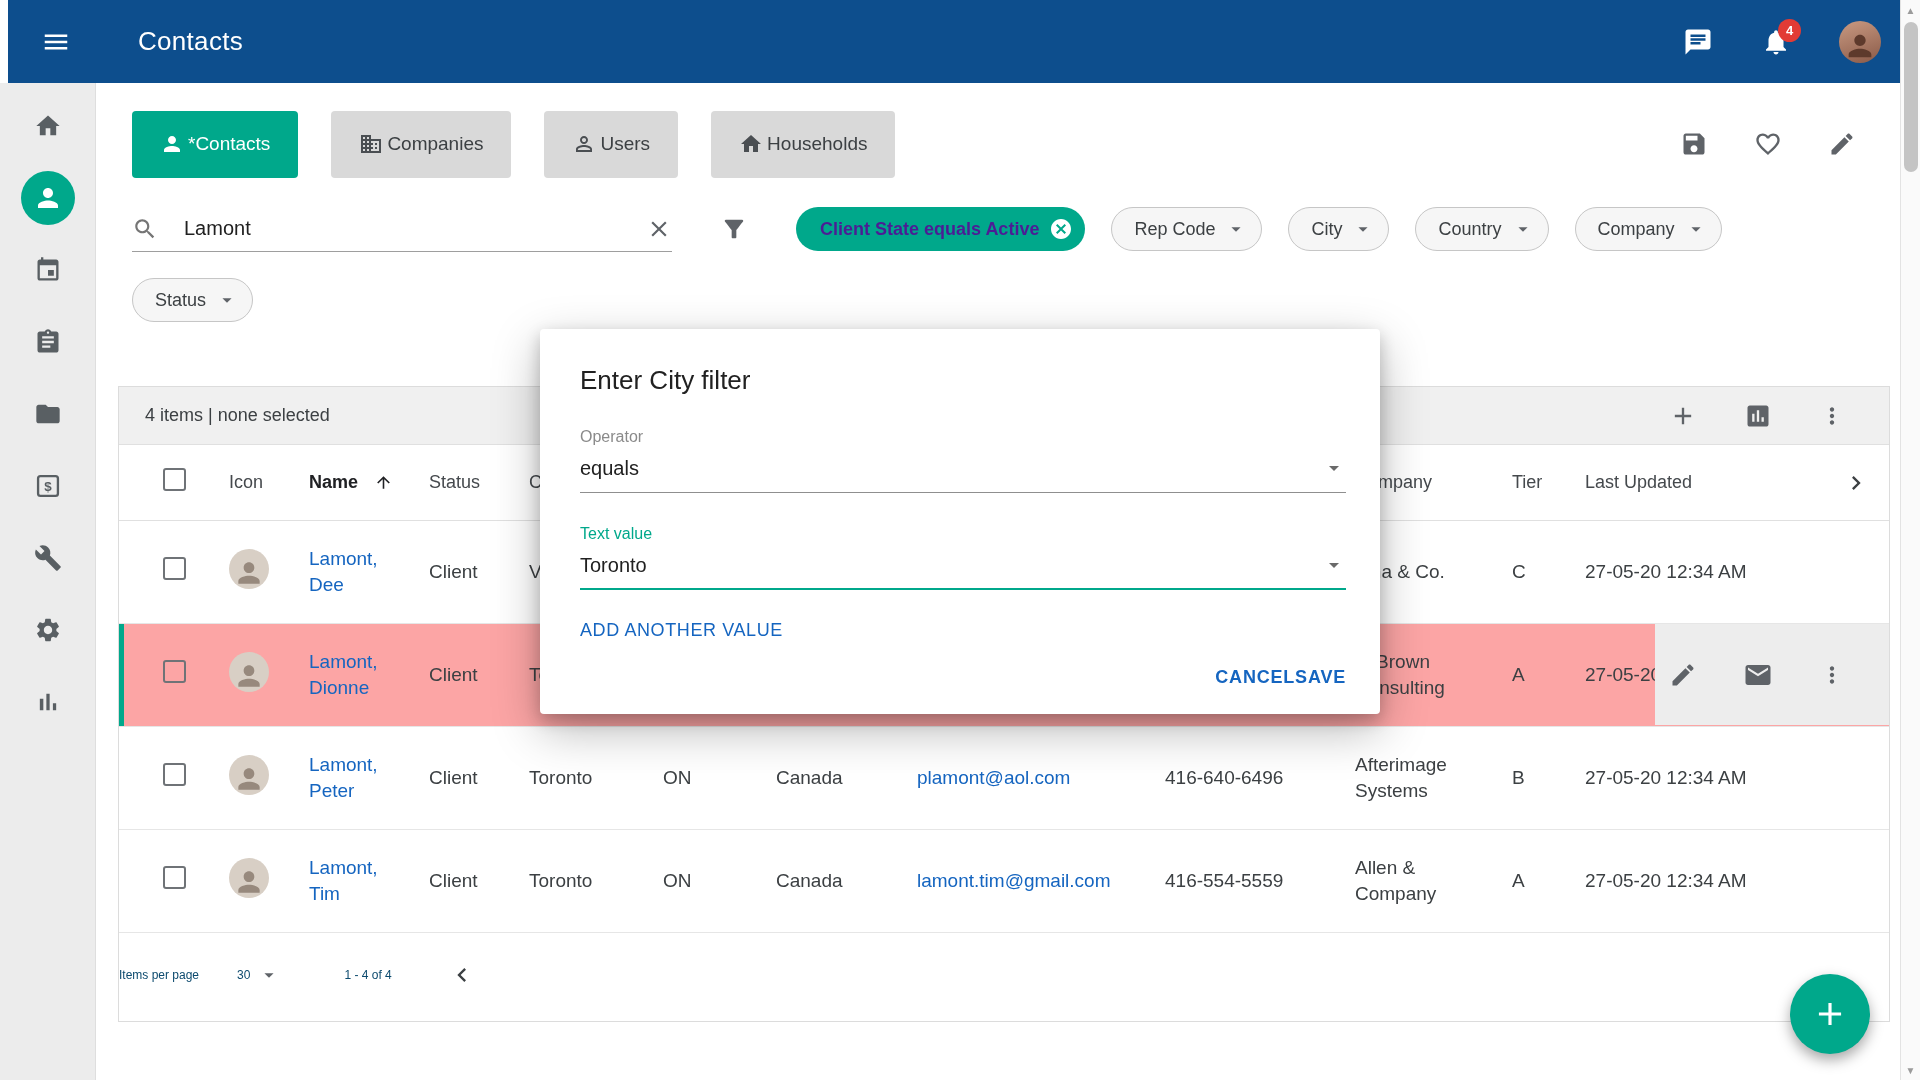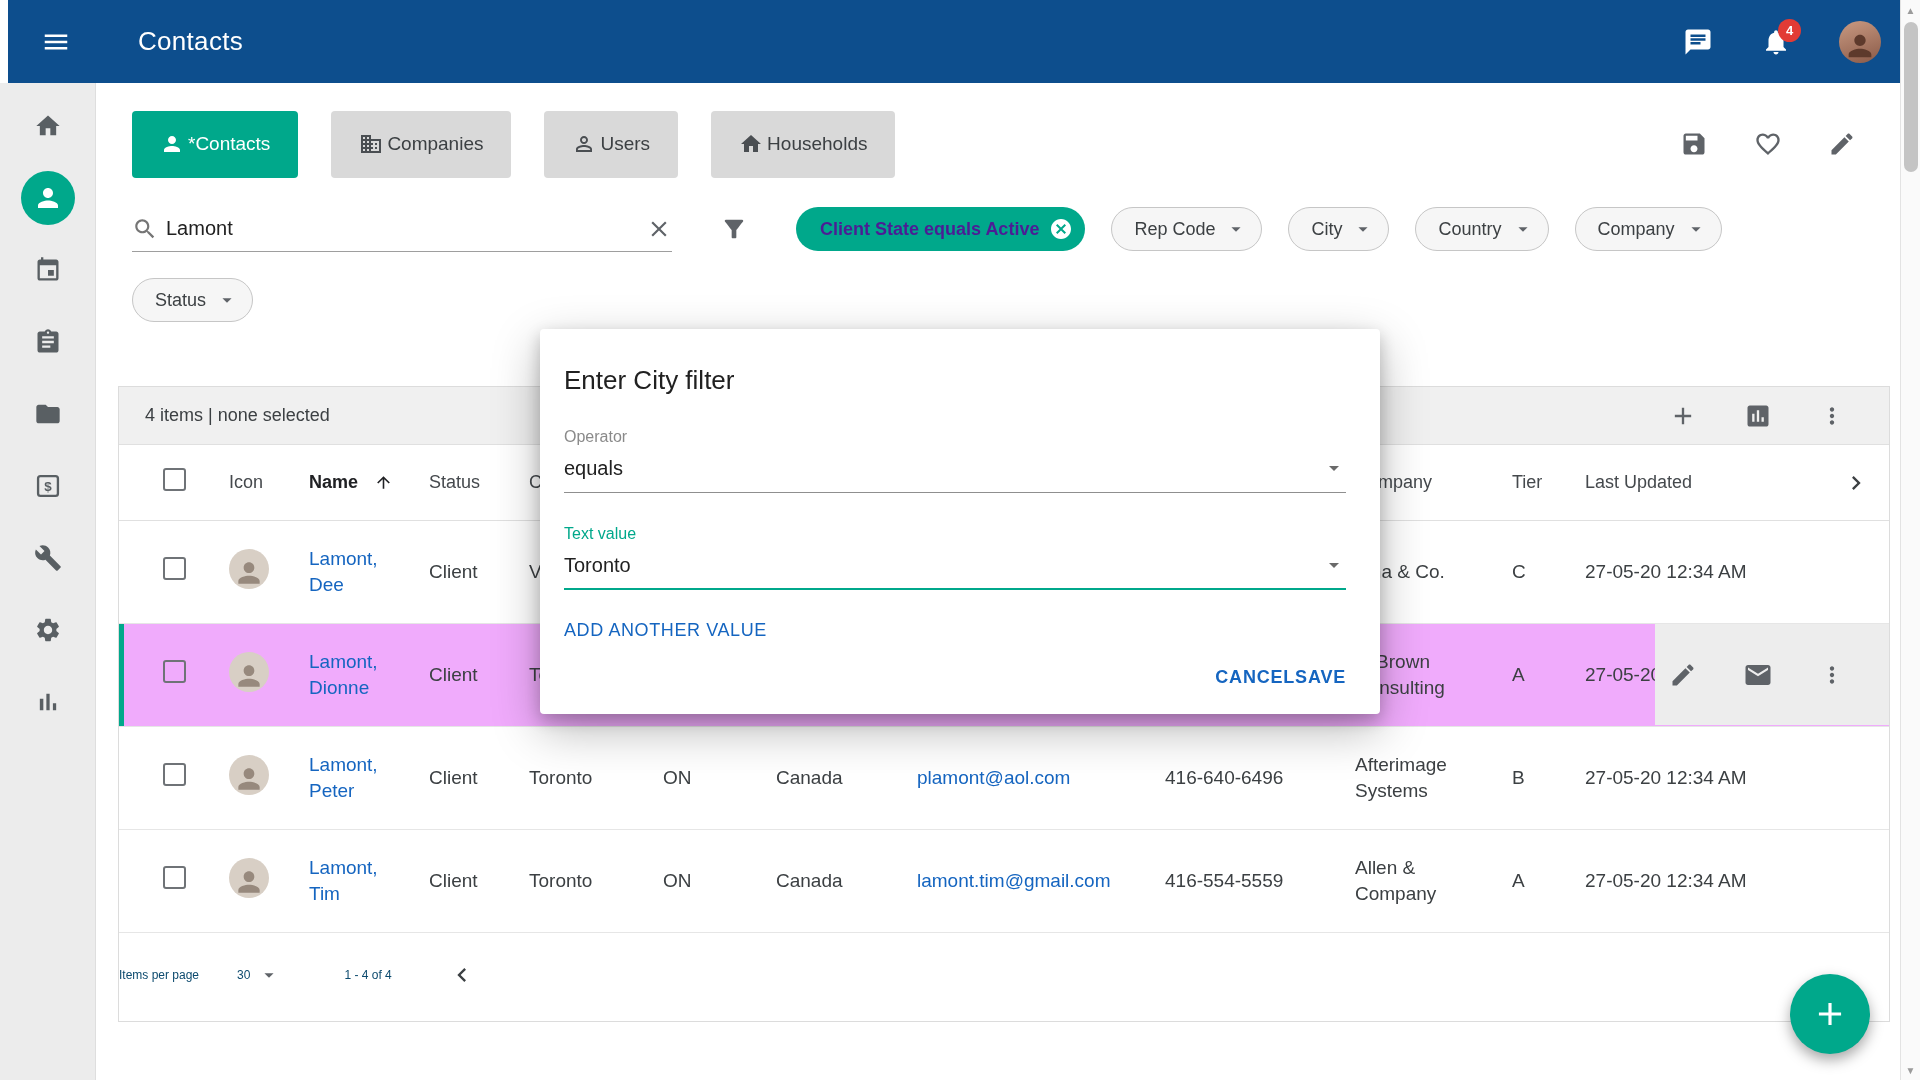--- a/index.html
+++ b/index.html
@@ -27,58 +27,58 @@
   .tabs-row{position:absolute;left:96px;top:116px;width:1804px;height:56px;display:flex;align-items:center;padding-left:36px;z-index:5}
   .tab{height:67px;display:flex;align-items:center;gap:4px;padding:0 28px;background:#d9d9d9;border:none;border-radius:4px;font-family:inherit;font-size:19px;font-weight:500;color:#3c4043;margin-right:33px;cursor:pointer}
   .tab svg{fill:#4a4e52}
   .tab.active{background:#00a88b;color:#fff}
   .tab.active svg{fill:#fff}
   .top-actions{margin-left:auto;display:flex;align-items:center;gap:46px;margin-right:44px}
   .top-actions svg{fill:#5f6368}
 
   
   .search-row{position:absolute;left:132px;top:206px;width:1760px;height:46px;display:flex;align-items:center;z-index:5}
-  .search-box{width:540px;height:46px;display:flex;align-items:center;gap:8px;border-bottom:1px solid #9e9e9e}
+  .search-box{width:540px;height:46px;display:flex;align-items:center;gap:26px;border-bottom:1px solid #9e9e9e}
   .search-box svg{flex:none}
   .search-box input{flex:1;border:none;outline:none;background:transparent;font-family:inherit;font-size:20px;color:#212121}
   .clear-btn,.funnel-btn{background:none;border:none;cursor:pointer;display:flex;align-items:center}
   .funnel-btn{margin-left:48px}
   .chips{display:flex;align-items:center;gap:26px;margin-left:48px}
   .chip{height:44px;border-radius:22px;display:flex;align-items:center;gap:10px;padding:0 20px;font-family:inherit;font-size:18px;cursor:pointer;border:none}
   .chip.dropdown{background:#f6f6f6;border:1px solid #c6c6c6;color:#3c4043;padding:0 14px 0 22px}
   .chip.active-chip{background:#00a88b;color:#4c1d95;font-weight:700;padding:0 12px 0 24px}
   .status-row{position:absolute;left:132px;top:278px;z-index:5}
 
   
   .table-card{position:absolute;left:118px;top:386px;width:1772px;height:636px;background:#fff;border:1px solid #dcdcdc;z-index:5}
   .summary-row{height:58px;background:#f0f0f0;border-bottom:1px solid #e0e0e0;display:flex;align-items:center;padding:0 44px 0 26px;font-size:18px;color:#3c4043}
   .summary-actions{margin-left:auto;display:flex;align-items:center;gap:47px}
   .summary-actions svg{fill:#5f6368}
   .grid{display:grid;grid-template-columns:110px 80px 120px 100px 134px 113px 141px 248px 190px 157px 73px 250px 1fr;align-items:center}
   .thead{height:76px;border-bottom:1px solid #e0e0e0;font-size:18px;font-weight:500;color:#45494d}
   .thead .sort-col{display:flex;align-items:center;gap:16px;font-weight:700;color:#202124}
   .trow{min-height:103px;border-bottom:1px solid #e6e6e6;font-size:19px;color:#3c4043;position:relative}
-  .trow.hovered{background:#f0abfc;box-shadow:inset 5px 0 0 #00a88b}
+  .trow.hovered{background:#fca5a5;box-shadow:inset 5px 0 0 #00a88b}
   .cell{padding-right:12px;line-height:1.35}
   .cb{display:inline-block;width:23px;height:23px;border:2px solid #6f7377;border-radius:3px;margin-left:44px;cursor:pointer;background:#fff}
   .trow.hovered .cb{background:transparent}
   .av{width:40px;height:40px;border-radius:50%;background:#d8cfc5;display:inline-flex;align-items:flex-end;justify-content:center;overflow:hidden}
   .link{color:#1565c0;text-decoration:none;cursor:pointer}
   .name-link{display:inline-block;width:96px}
   .chev-col{display:flex;justify-content:center}
   .row-actions{position:absolute;right:0;top:0;bottom:1px;background:#ededed;display:flex;align-items:center;gap:46px;padding:0 44px 0 14px;z-index:2}
   .row-actions .icon-btn svg{fill:#5f6368}
   .tfoot{height:84px;display:flex;align-items:center;justify-content:flex-start;padding-right:112px;font-size:12px;color:#0c4a6e}
   .per-page{display:flex;align-items:center;gap:8px;margin-left:38px;cursor:pointer}
   .range{margin-left:64px}
   .pg-prev{margin-left:56px;background:none;border:none;cursor:pointer;display:flex}
   .pg-prev svg{fill:#3c4043}
 
   
-  .dialog{position:absolute;left:540px;top:329px;width:840px;background:#fff;border-radius:4px;box-shadow:0 16px 48px rgba(0,0,0,.28),0 6px 16px rgba(0,0,0,.2);padding:36px 34px 26px 24px;z-index:40}
+  .dialog{position:absolute;left:540px;top:329px;width:840px;background:#fff;border-radius:4px;box-shadow:0 16px 48px rgba(0,0,0,.28),0 6px 16px rgba(0,0,0,.2);padding:36px 34px 26px 40px;z-index:40}
   .dialog h2{font-size:26px;font-weight:500;color:#212121}
   .field{margin-top:32px}
   .field label{display:block;font-size:16px;color:#8a8a8a;margin-bottom:10px}
   .select{display:flex;align-items:center;justify-content:space-between;border-bottom:1px solid #8f8f8f;padding-bottom:12px;font-size:20px;color:#212121;cursor:pointer}
   .value-field label{color:#00a88b}
   .value-field .select{border-bottom:2px solid #00a88b;padding-bottom:11px}
   .add-btn{margin-top:30px;background:none;border:none;color:#1565c0;font-family:inherit;font-size:18px;font-weight:500;letter-spacing:.6px;cursor:pointer}
   .dialog-actions{display:flex;justify-content:flex-end;margin-top:26px}
   .text-btn{background:none;border:none;color:#1565c0;font-family:inherit;font-size:18px;font-weight:700;letter-spacing:.8px;cursor:pointer}
 

